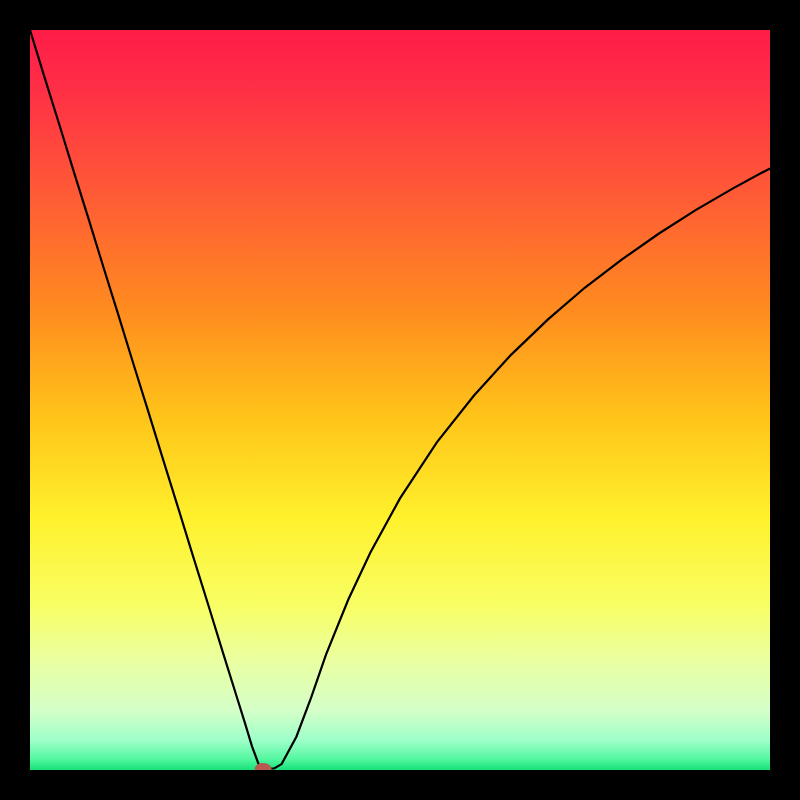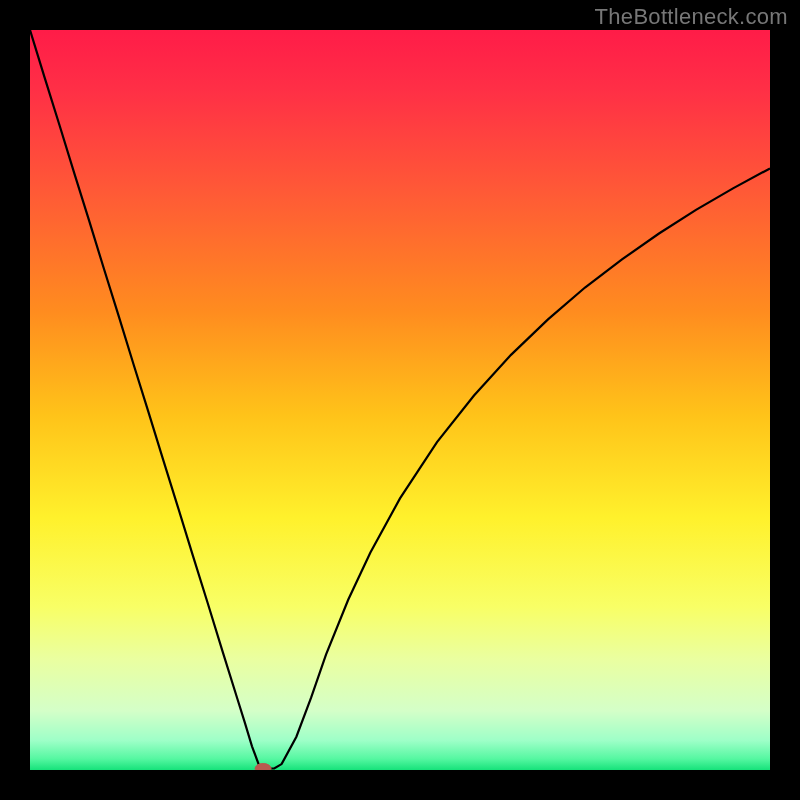--- a/index.html
+++ b/index.html
@@ -42,21 +42,20 @@
   }
   .marker {
     fill: #b85a4f;
     stroke: #b85a4f;
   }
 </style>
 </head>
 <body>
 
 <div class="frame">
-  <div class="watermark">TheBottleneck.com</div>
 
   <svg class="plot" viewBox="0 0 740 740" width="740" height="740" preserveAspectRatio="none">
     <defs>
       <linearGradient id="bg-grad" x1="0" y1="0" x2="0" y2="1">
           <stop offset="0%" stop-color="#ff1c48"></stop>
           <stop offset="8%" stop-color="#ff2f46"></stop>
           <stop offset="22%" stop-color="#ff5a36"></stop>
           <stop offset="38%" stop-color="#ff8c1f"></stop>
           <stop offset="52%" stop-color="#ffc319"></stop>
           <stop offset="66%" stop-color="#fff12c"></stop>

